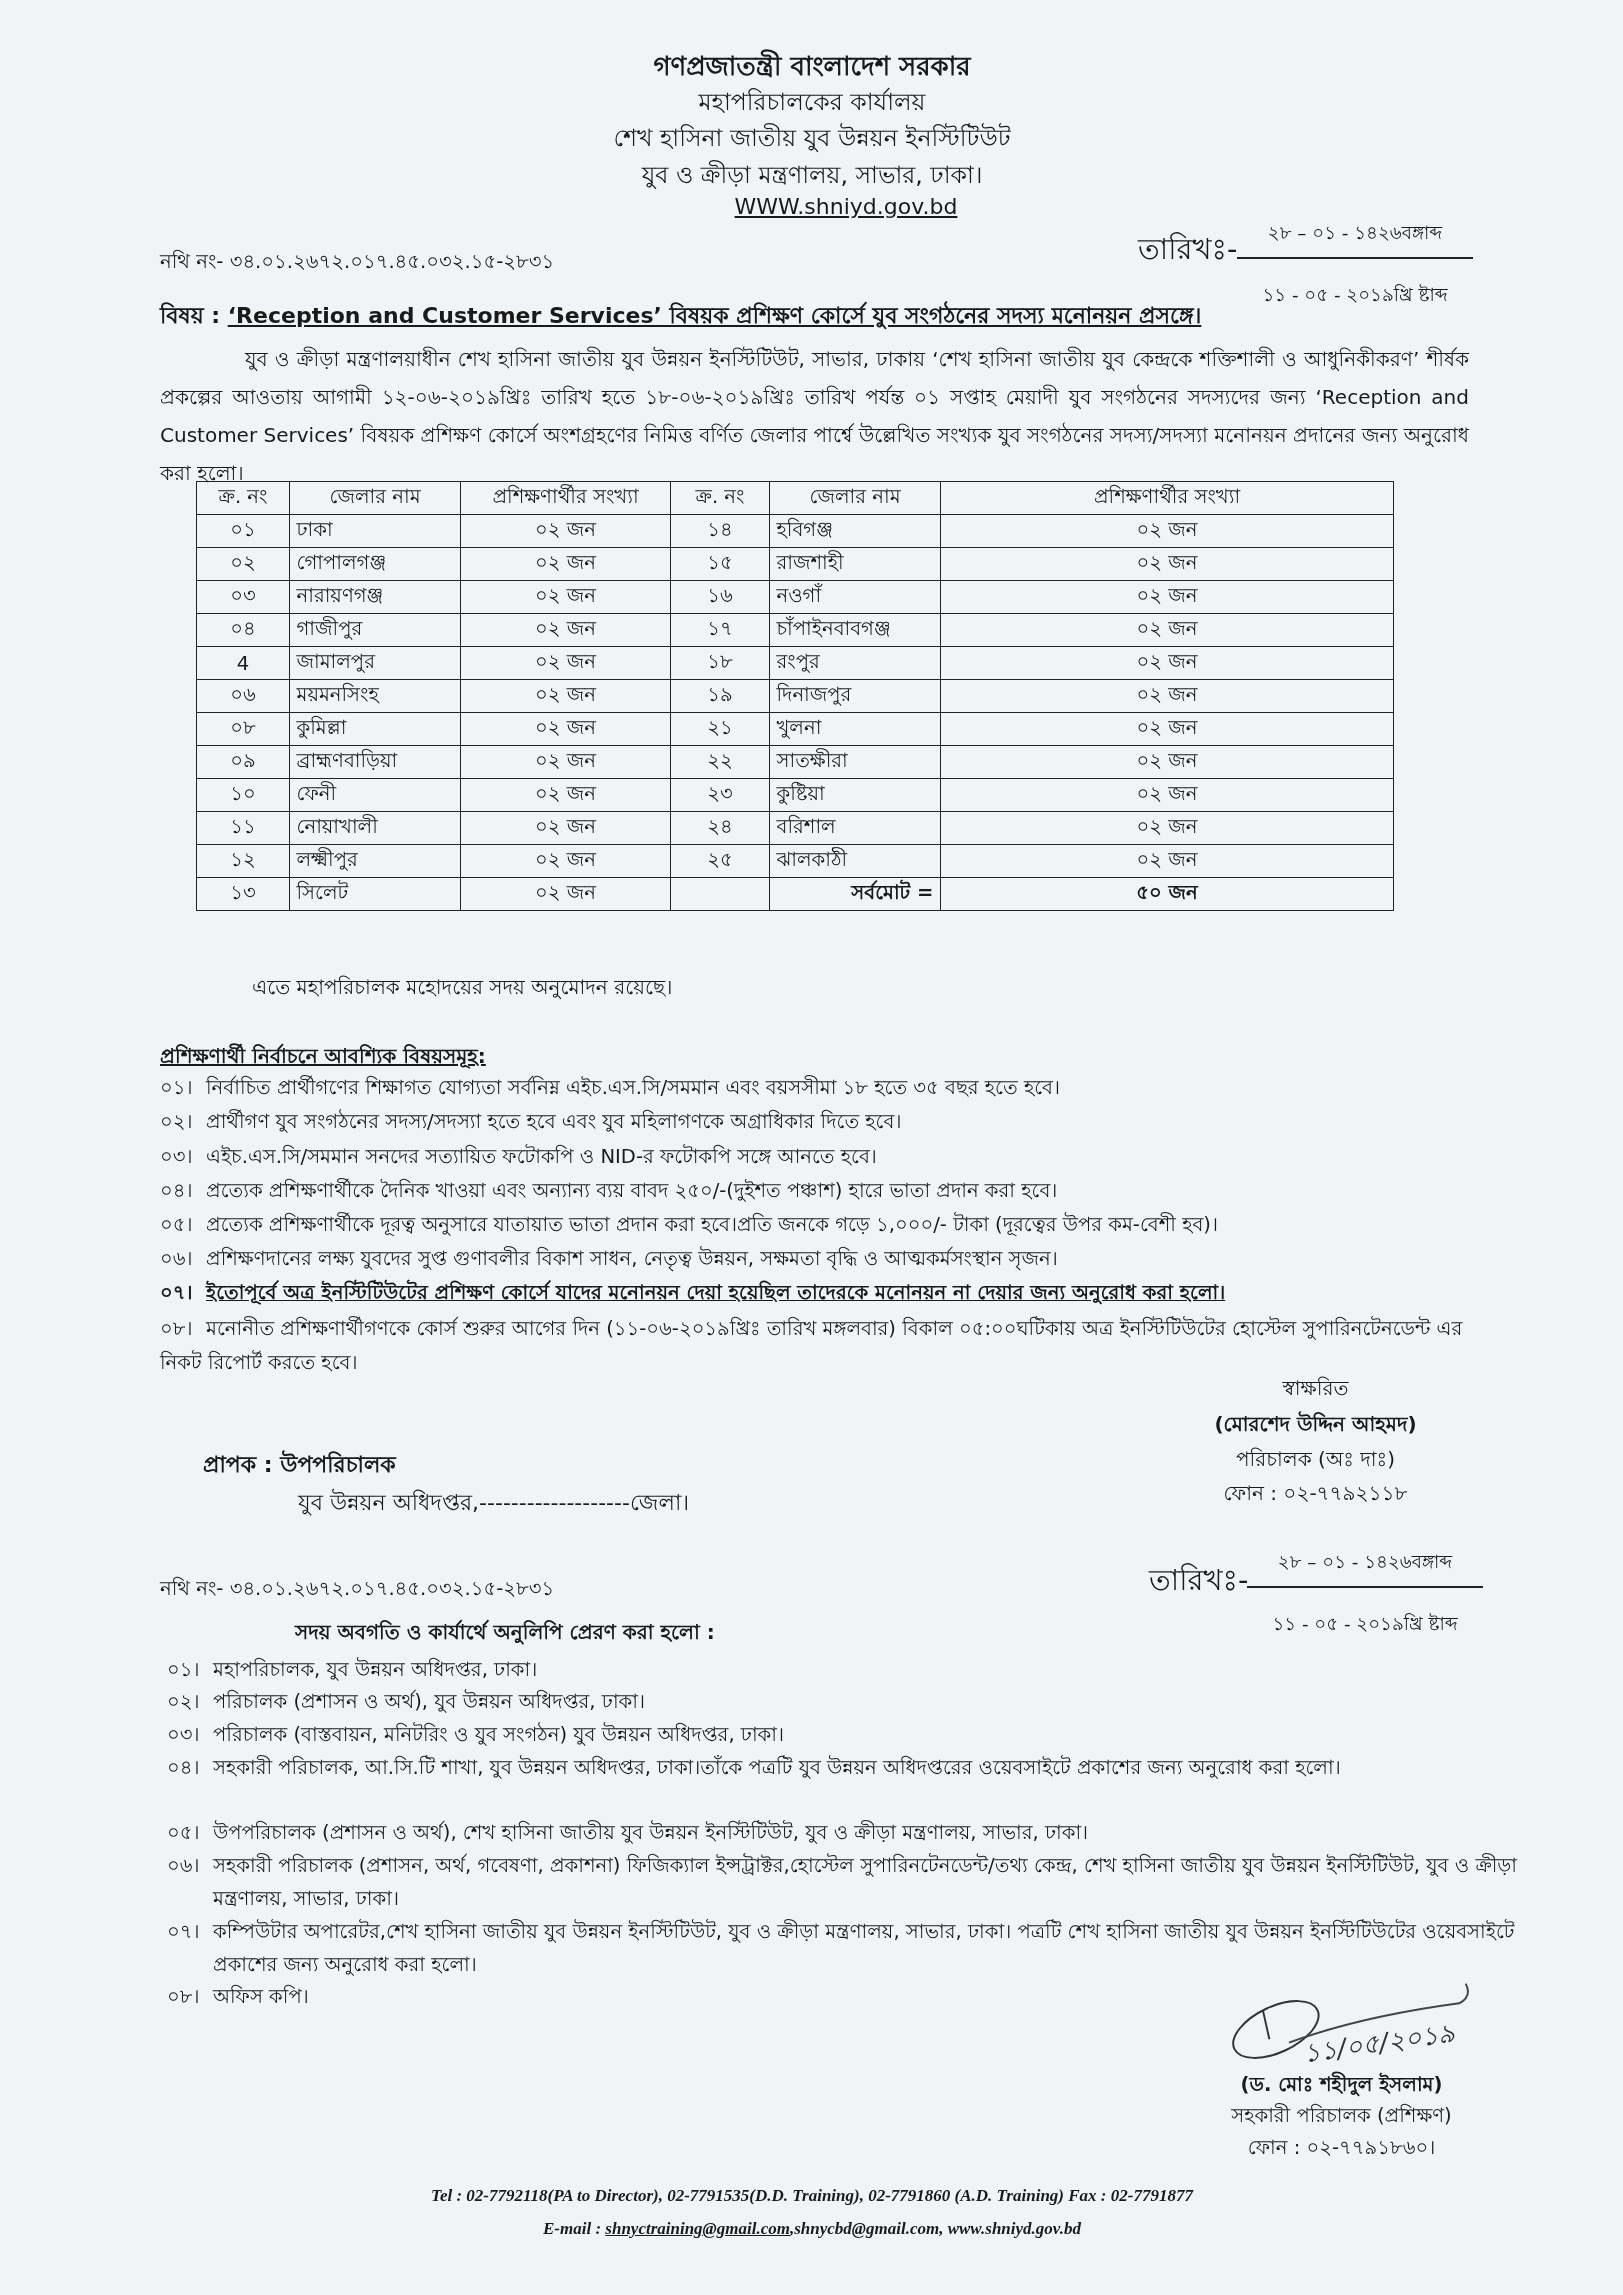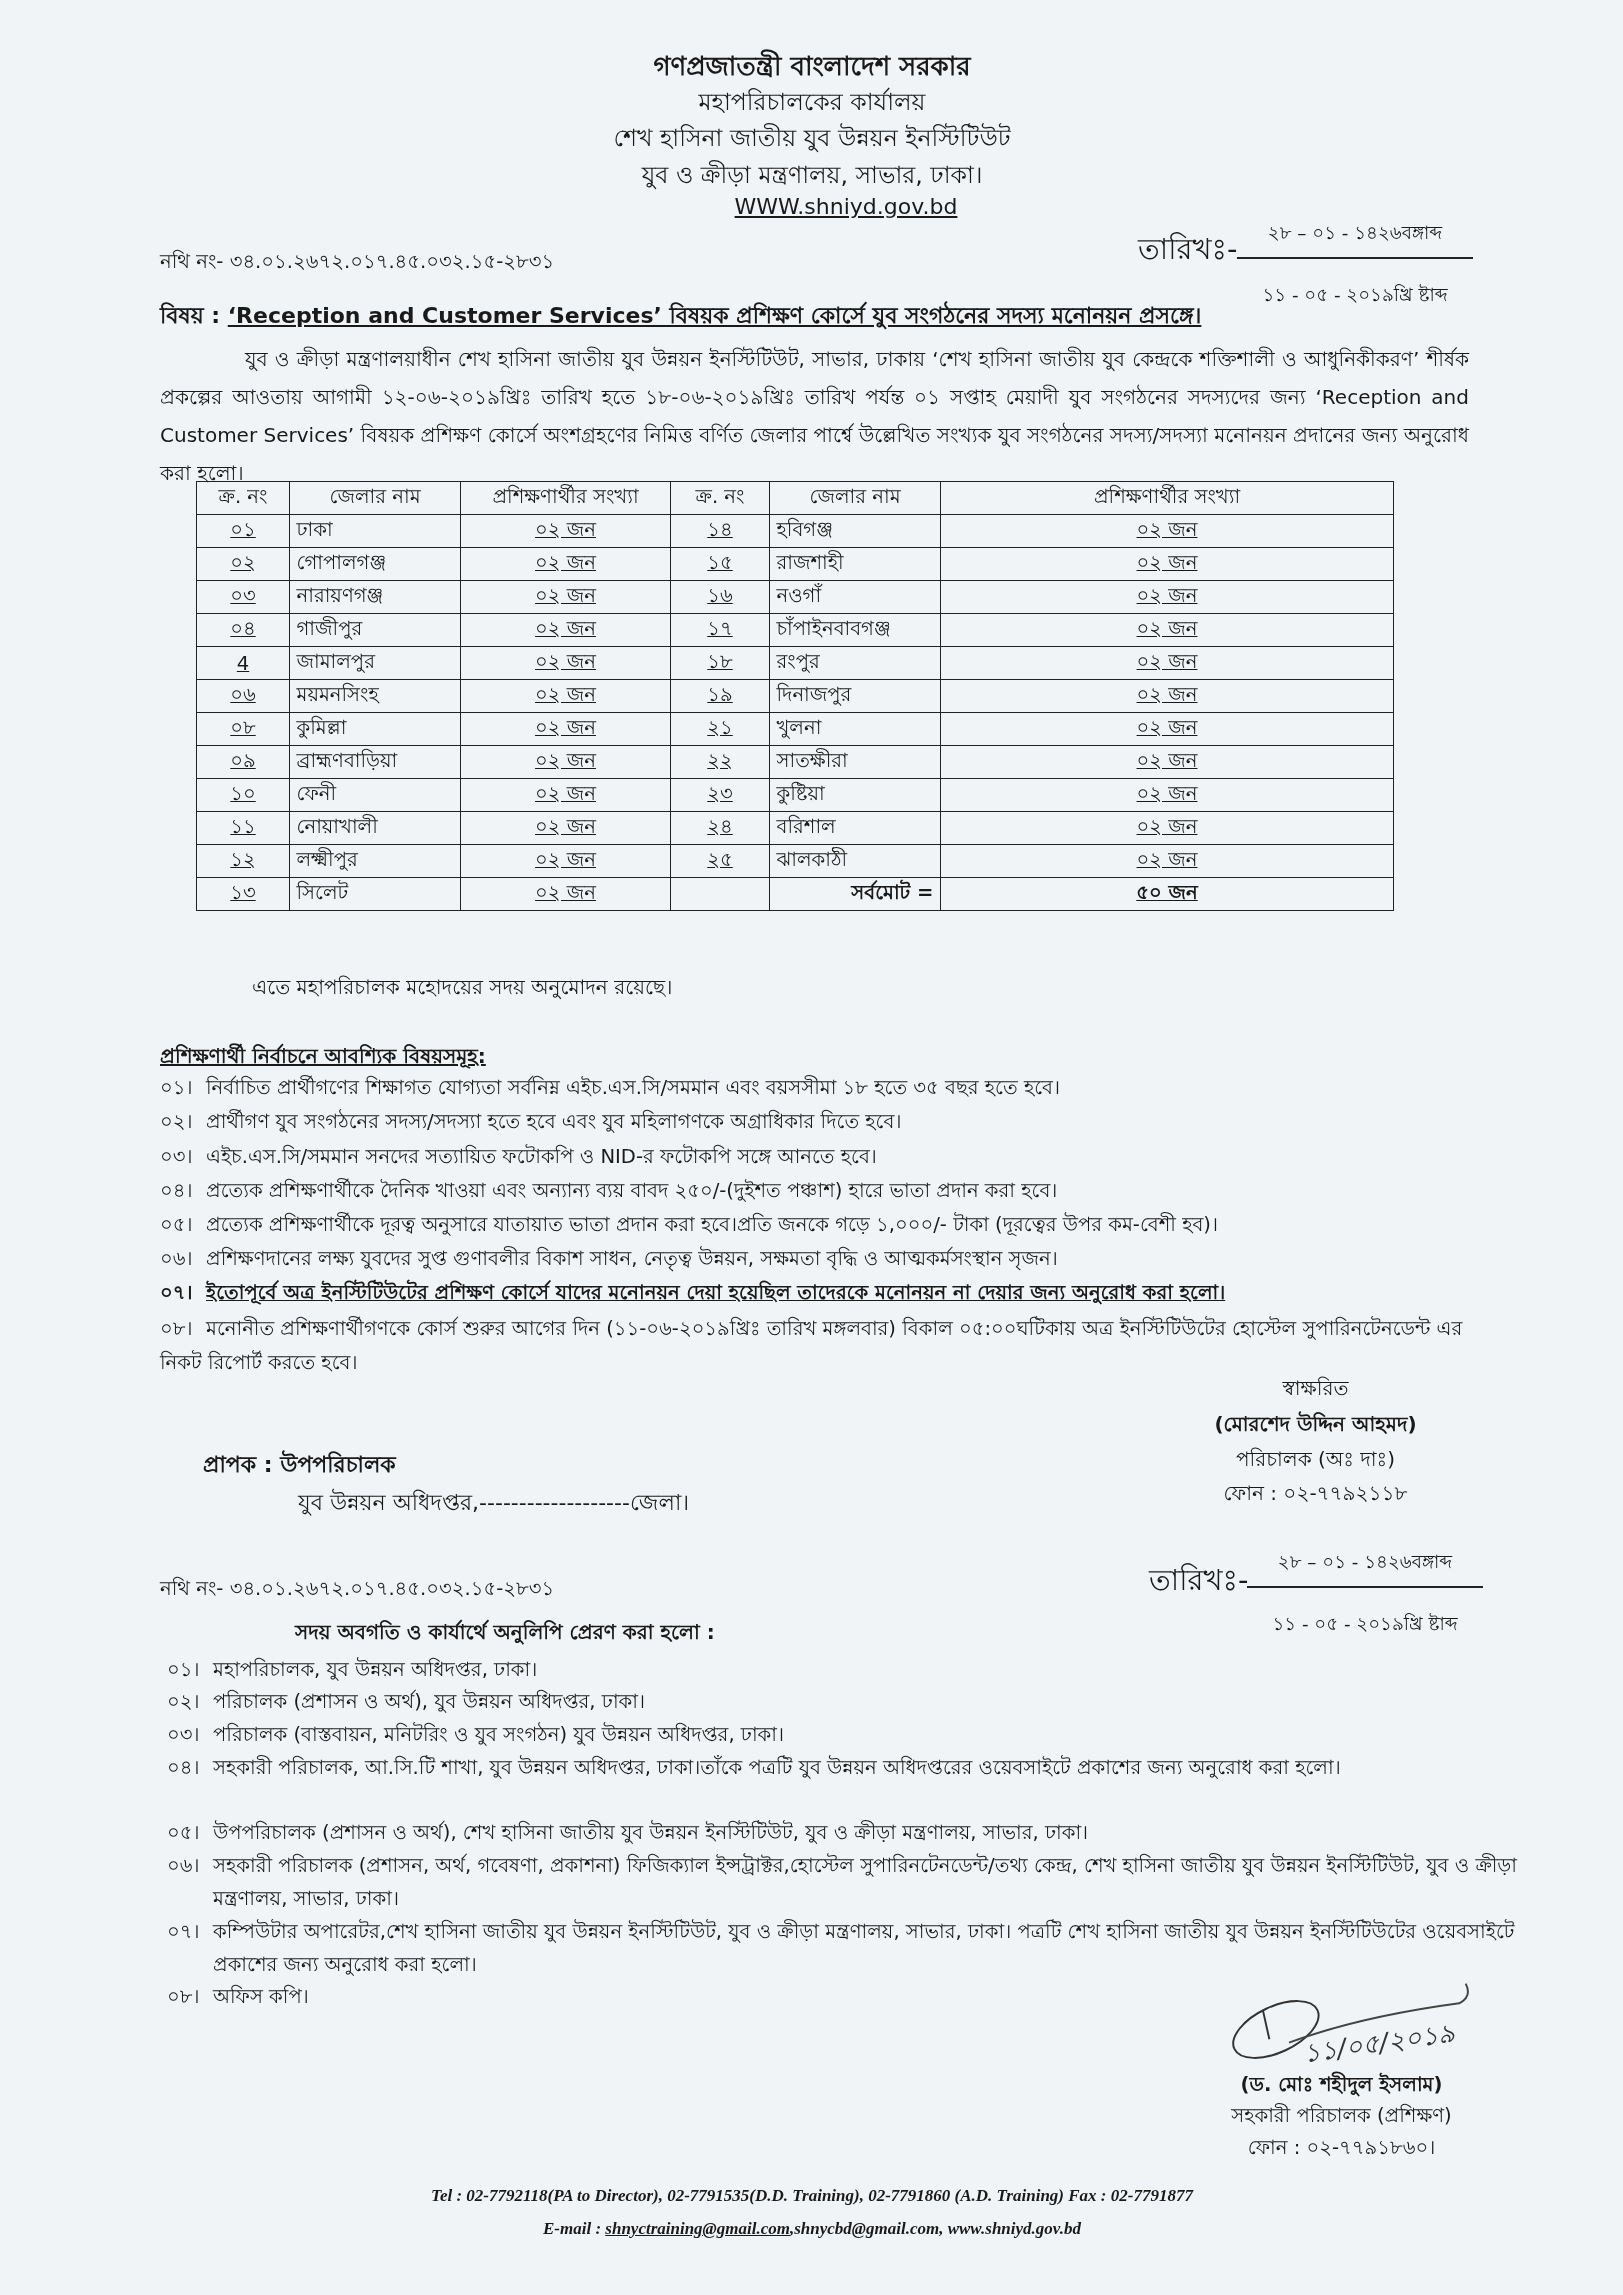--- a/index.html
+++ b/index.html
@@ -17,21 +17,21 @@
   .date-frac { font-size:18.3px; text-align:center; width:236px; }
   .date-frac .top { border-bottom:2px solid #222; padding-bottom:6.5px; }
   .date-frac .bot { padding-top:22px; }
   .subject { left:160px; top:298px; font-size:22px; font-weight:bold; }
   .subject .ul { text-decoration:underline; }
   .para { left:160px; width:1309px; top:340px; font-size:20px; line-height:38px; text-align:justify; }
   .para .indent { display:inline-block; width:85px; }
   table.dist { position:absolute; left:196px; top:481px; width:1198px; border-collapse:collapse; font-size:19.6px; }
   table.dist th, table.dist td { border:1.3px solid #222; height:32px; padding:0 6.5px; }
   table.dist th { font-weight:normal; }
-  table.dist td.c { text-align:center;text-decoration:underline; }
+  table.dist td.c { text-align:center; }
   .approval { left:252px; top:972px; font-size:20px; }
   .req-title { left:160px; top:1041px; font-size:20px; font-weight:bold; text-decoration:underline; }
   .req { left:160px; width:1322px; font-size:19.6px; }
   .req .num { display:inline-block; width:46px; }
   .sig1 { left:1165px; width:301px; text-align:center; font-size:20px; }
   .recipient { font-size:22px; }
   .cc-title { left:295px; top:1617px; font-size:20px; font-weight:bold; }
   .cc { left:167px; width:1316px; font-size:19.6px; }
   .cc .num { display:inline-block; width:46px; }
   .footer { left:0; width:1624px; text-align:center; font-family:"Liberation Serif", serif; font-style:italic; font-weight:bold; font-size:17px; }

